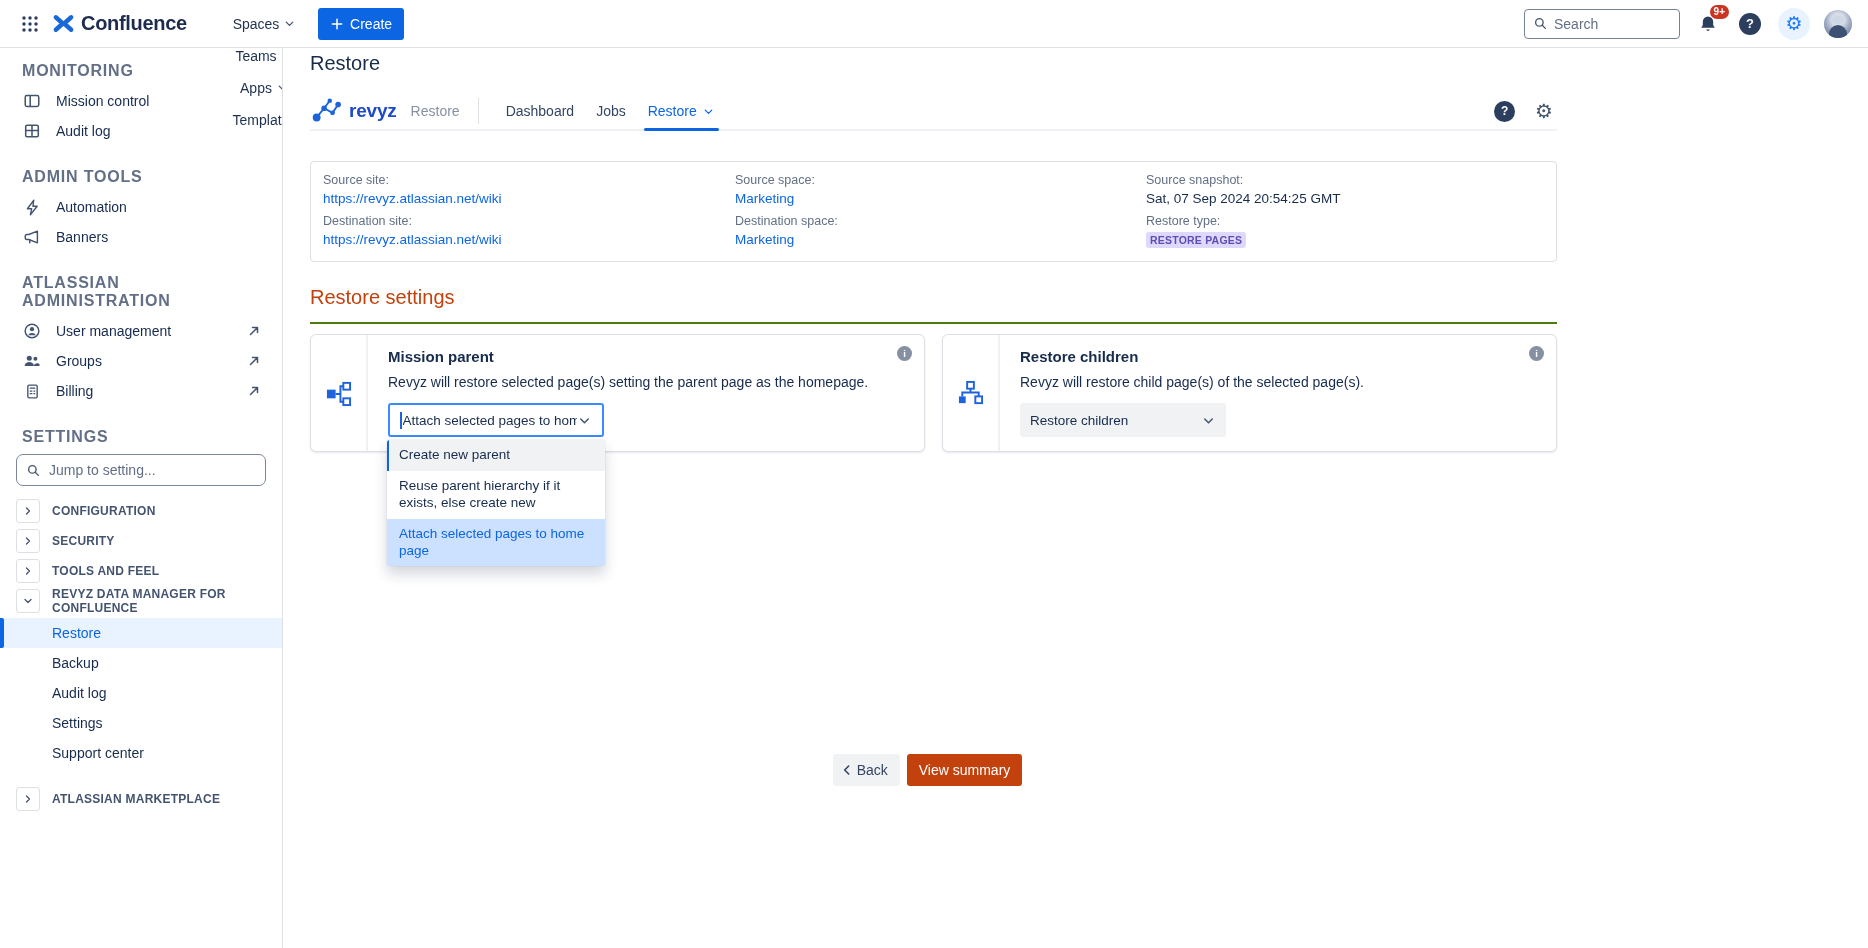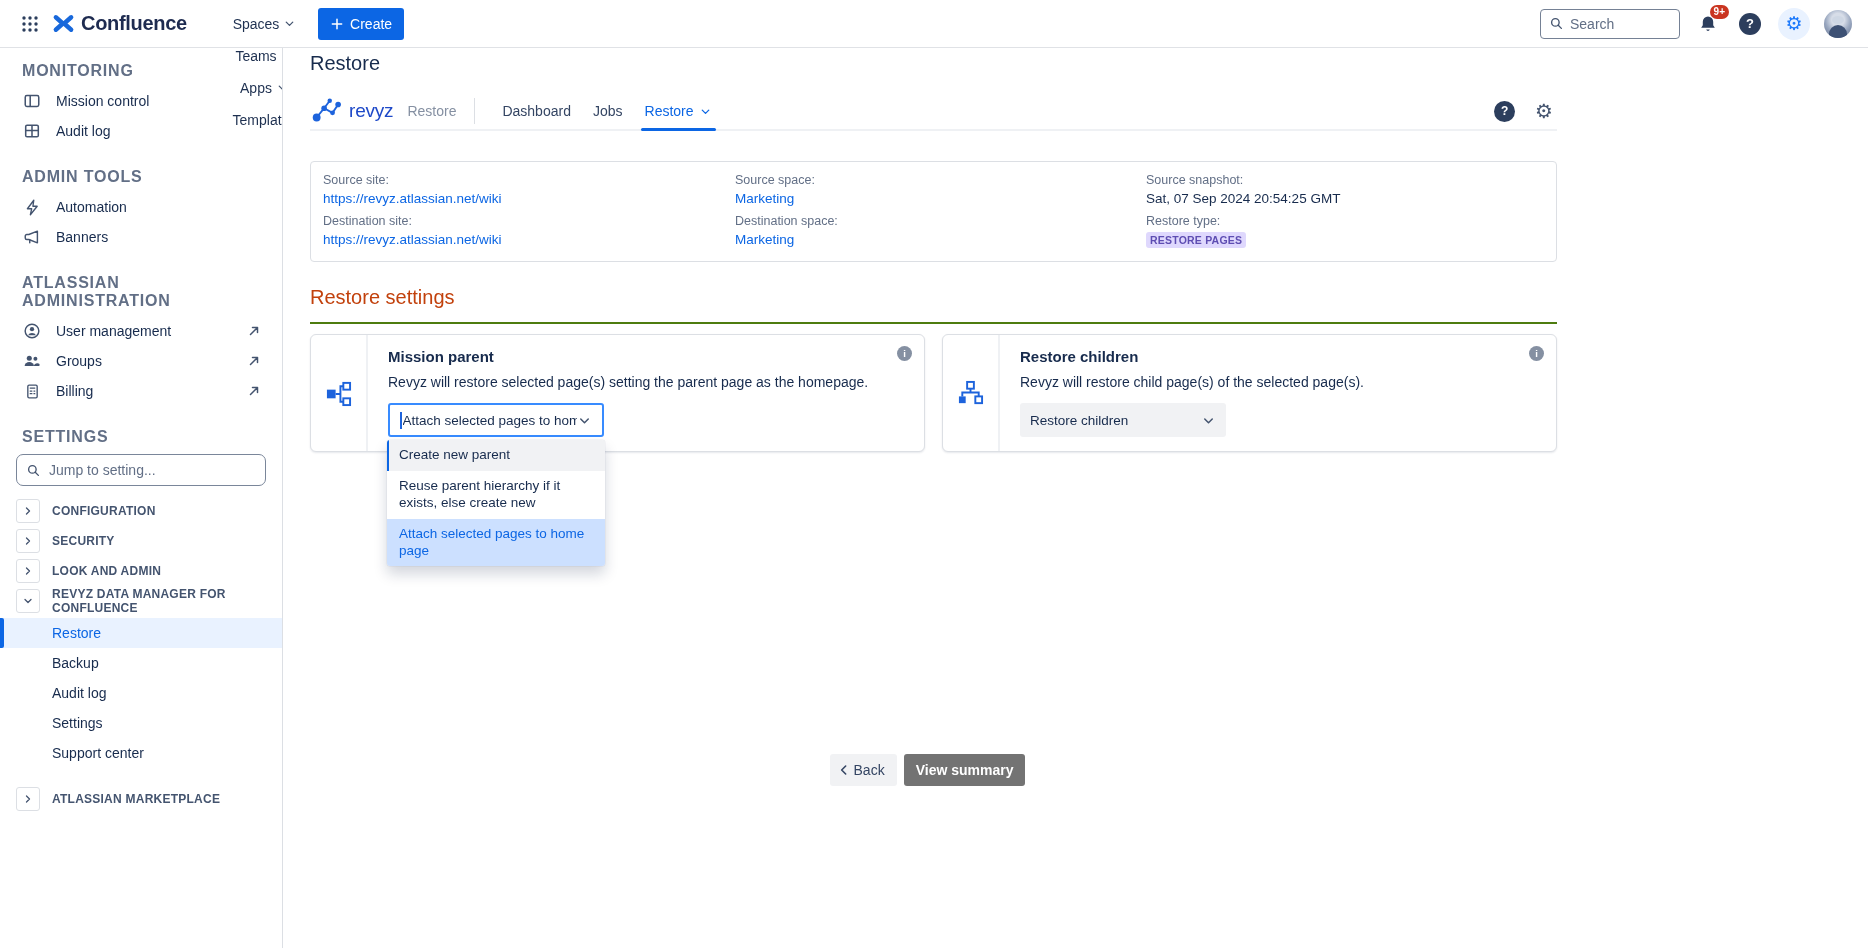--- a/index.html
+++ b/index.html
@@ -13,21 +13,21 @@
   .grid-btn { width:32px; height:32px; display:flex; align-items:center; justify-content:center; cursor:pointer; border-radius:3px; }
   .logo { display:flex; align-items:center; gap:6px; margin-left:6px; cursor:pointer; }
   .logo-name { font-size:20px; font-weight:700; color:#1E2B50; letter-spacing:-0.3px; }
   .nav-items { display:flex; align-items:center; margin-left:24px; gap:4px;flex-direction:column; }
   .nav-item { display:flex; align-items:center; gap:4px; padding:6px 10px; font-size:14px; font-weight:500;
     color:#1E3050; border-radius:3px; cursor:pointer; white-space:nowrap; }
   .create-btn { height:32px; padding:0 12px; background:#0C66E4; color:#fff; border:none;
     border-radius:3px; font-size:14px; font-weight:500; display:flex; align-items:center; gap:6px; cursor:pointer;
     font-family:inherit; }
   .nav-right { margin-left:auto; display:flex; align-items:center; gap:14px; }
-  .search-box { width:140px; height:30px; border:1px solid #758195; border-radius:4px; display:flex;
+  .search-box { width:156px; height:30px; border:1px solid #758195; border-radius:4px; display:flex;
     align-items:center; gap:6px; padding:0 8px; background:#fff; }
   .search-box input { border:none; outline:none; flex:1; font-size:14px; color:#172B4D; width:90px;
     font-family:inherit; background:transparent; }
   .search-box input::placeholder { color:#626F86; }
   .icon-btn { position:relative; width:28px; height:28px; display:flex; align-items:center; justify-content:center; cursor:pointer; }
   .badge { position:absolute; top:-5px; right:-7px; background:#CA3521; color:#fff; font-size:10px; font-weight:700;
     padding:1px 4px; border-radius:8px; line-height:12px; }
   .help-dot { width:22px; height:22px; border-radius:50%; background:#2C3E5D; color:#fff; font-size:13px;
     font-weight:700; display:flex; align-items:center; justify-content:center; }
   .gear-ring { width:32px; height:32px; border-radius:50%; background:#E9F2FF; display:flex; align-items:center;
@@ -66,21 +66,21 @@
   .sub-item.selected::before { content:""; position:absolute; left:0; top:0; bottom:0; width:4px; background:#0C66E4;
     border-radius:0 2px 2px 0; }
   .marketplace { margin-top:16px; }
 
   
   .content { flex:1; padding:4px 0 0 27px; position:relative; background:#fff; }
   .inner { width:1247px; }
   .page-title { font-size:20px; font-weight:500; color:#172B4D; }
   .app-tabs-row { margin-top:18px; height:38px; display:flex; align-items:center; border-bottom:2px solid #EFF1F4; }
   .brand { display:flex; align-items:center; gap:7px; cursor:pointer; }
-  .brand-name { font-size:19px; font-weight:400; color:#1E49C8; letter-spacing:-0.2px; }
+  .brand-name { font-size:19px; font-weight:700; color:#1E49C8; letter-spacing:-0.2px; }
   .app-sub { margin-left:14px; font-size:14px; color:#8590A2; }
   .vdiv { width:1px; height:26px; background:#DCDFE4; margin:0 16px 0 18px; }
   .tab { position:relative; height:100%; display:flex; align-items:center; gap:5px; padding:0 11px;
     font-size:14px; font-weight:500; color:#344563; cursor:pointer; }
   .tab.active { color:#0C66E4; }
   .tab.active::after { content:""; position:absolute; left:7px; right:7px; bottom:-2px; height:3px;
     background:#0C66E4; border-radius:2px; }
   .header-icons { margin-left:auto; display:flex; align-items:center; gap:20px; padding-right:4px; }
   .help-dot.sm { width:21px; height:21px; font-size:12px; }
   .gear-plain { font-size:20px; color:#44546F; line-height:1; cursor:pointer; }
@@ -118,21 +118,21 @@
     box-shadow:0 0 1px rgba(9,30,66,0.31), 0 8px 14px rgba(9,30,66,0.18); z-index:20; overflow:hidden;
     padding:0; }
   .opt { padding:7px 12px; font-size:13.5px; color:#172B4D; cursor:pointer; line-height:1.25; }
   .opt.focused { background:#F1F2F4; border-left:2px solid #0C66E4; padding-left:10px; }
   .opt.selected { background:#CCE0FF; color:#0C66E4; }
 
   .footer-row { position:absolute; top:706px; left:21px; width:1247px; display:flex; justify-content:center; gap:7px; }
   .btn { height:32px; border:none; border-radius:3px; font-size:14px; font-weight:500; display:flex;
     align-items:center; cursor:pointer; font-family:inherit; }
   .btn-back { background:#F1F2F4; color:#344563; padding:0 12px 0 6px; gap:2px; }
-  .btn-primary { background:#737373; color:#fff; padding:0 12px;font-weight:bold; }
+  .btn-primary { background:#c2410c; color:#fff; padding:0 12px; }
 </style>
 </head>
 <body>
 
 <div class="app">
 
   <header class="navbar">
     <div class="grid-btn">
       <svg width="18" height="18" viewBox="0 0 18 18">
         <g fill="#2C3E5D">
@@ -342,21 +342,21 @@
             </svg>
         </span>
         <span class="group-label">SECURITY</span>
       </div>
       <div class="group-row">
         <span class="chev-btn">
           <svg width="12" height="12" viewBox="0 0 24 24">
               <path d="M9 6 l6 6 -6 6" stroke="#44546F" stroke-width="2.6" fill="none" stroke-linecap="round" stroke-linejoin="round"></path>
             </svg>
         </span>
-        <span class="group-label">LOOK AND ADMIN</span>
+        <span class="group-label">TOOLS AND FEEL</span>
       </div>
       <div class="group-row">
         <span class="chev-btn">
           <svg width="12" height="12" viewBox="0 0 24 24">
               <path d="M6 9 l6 6 6-6" stroke="#44546F" stroke-width="2.6" fill="none" stroke-linecap="round" stroke-linejoin="round"></path>
             </svg>
         </span>
         <span class="group-label">REVYZ DATA MANAGER FOR CONFLUENCE</span>
       </div>
 

